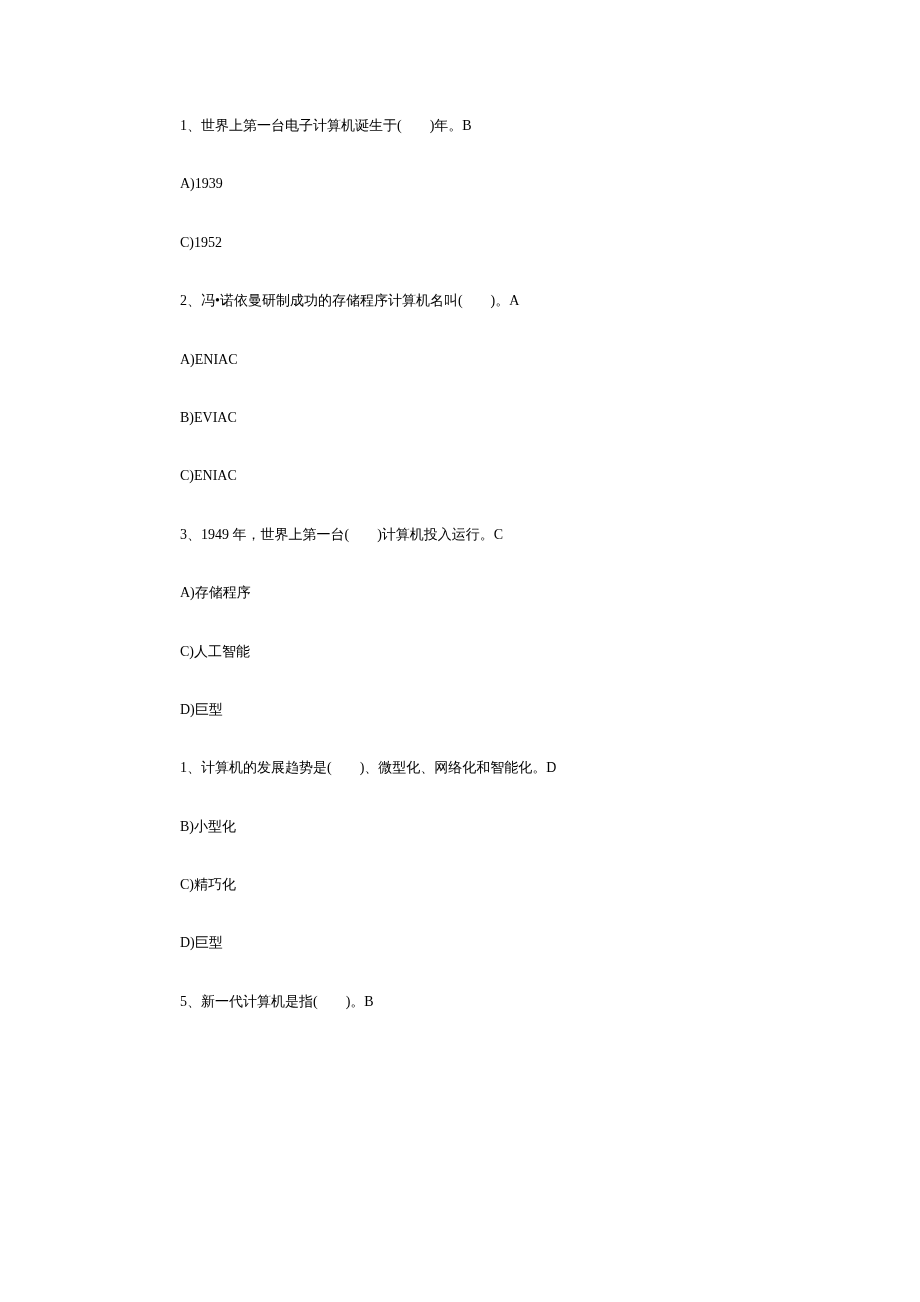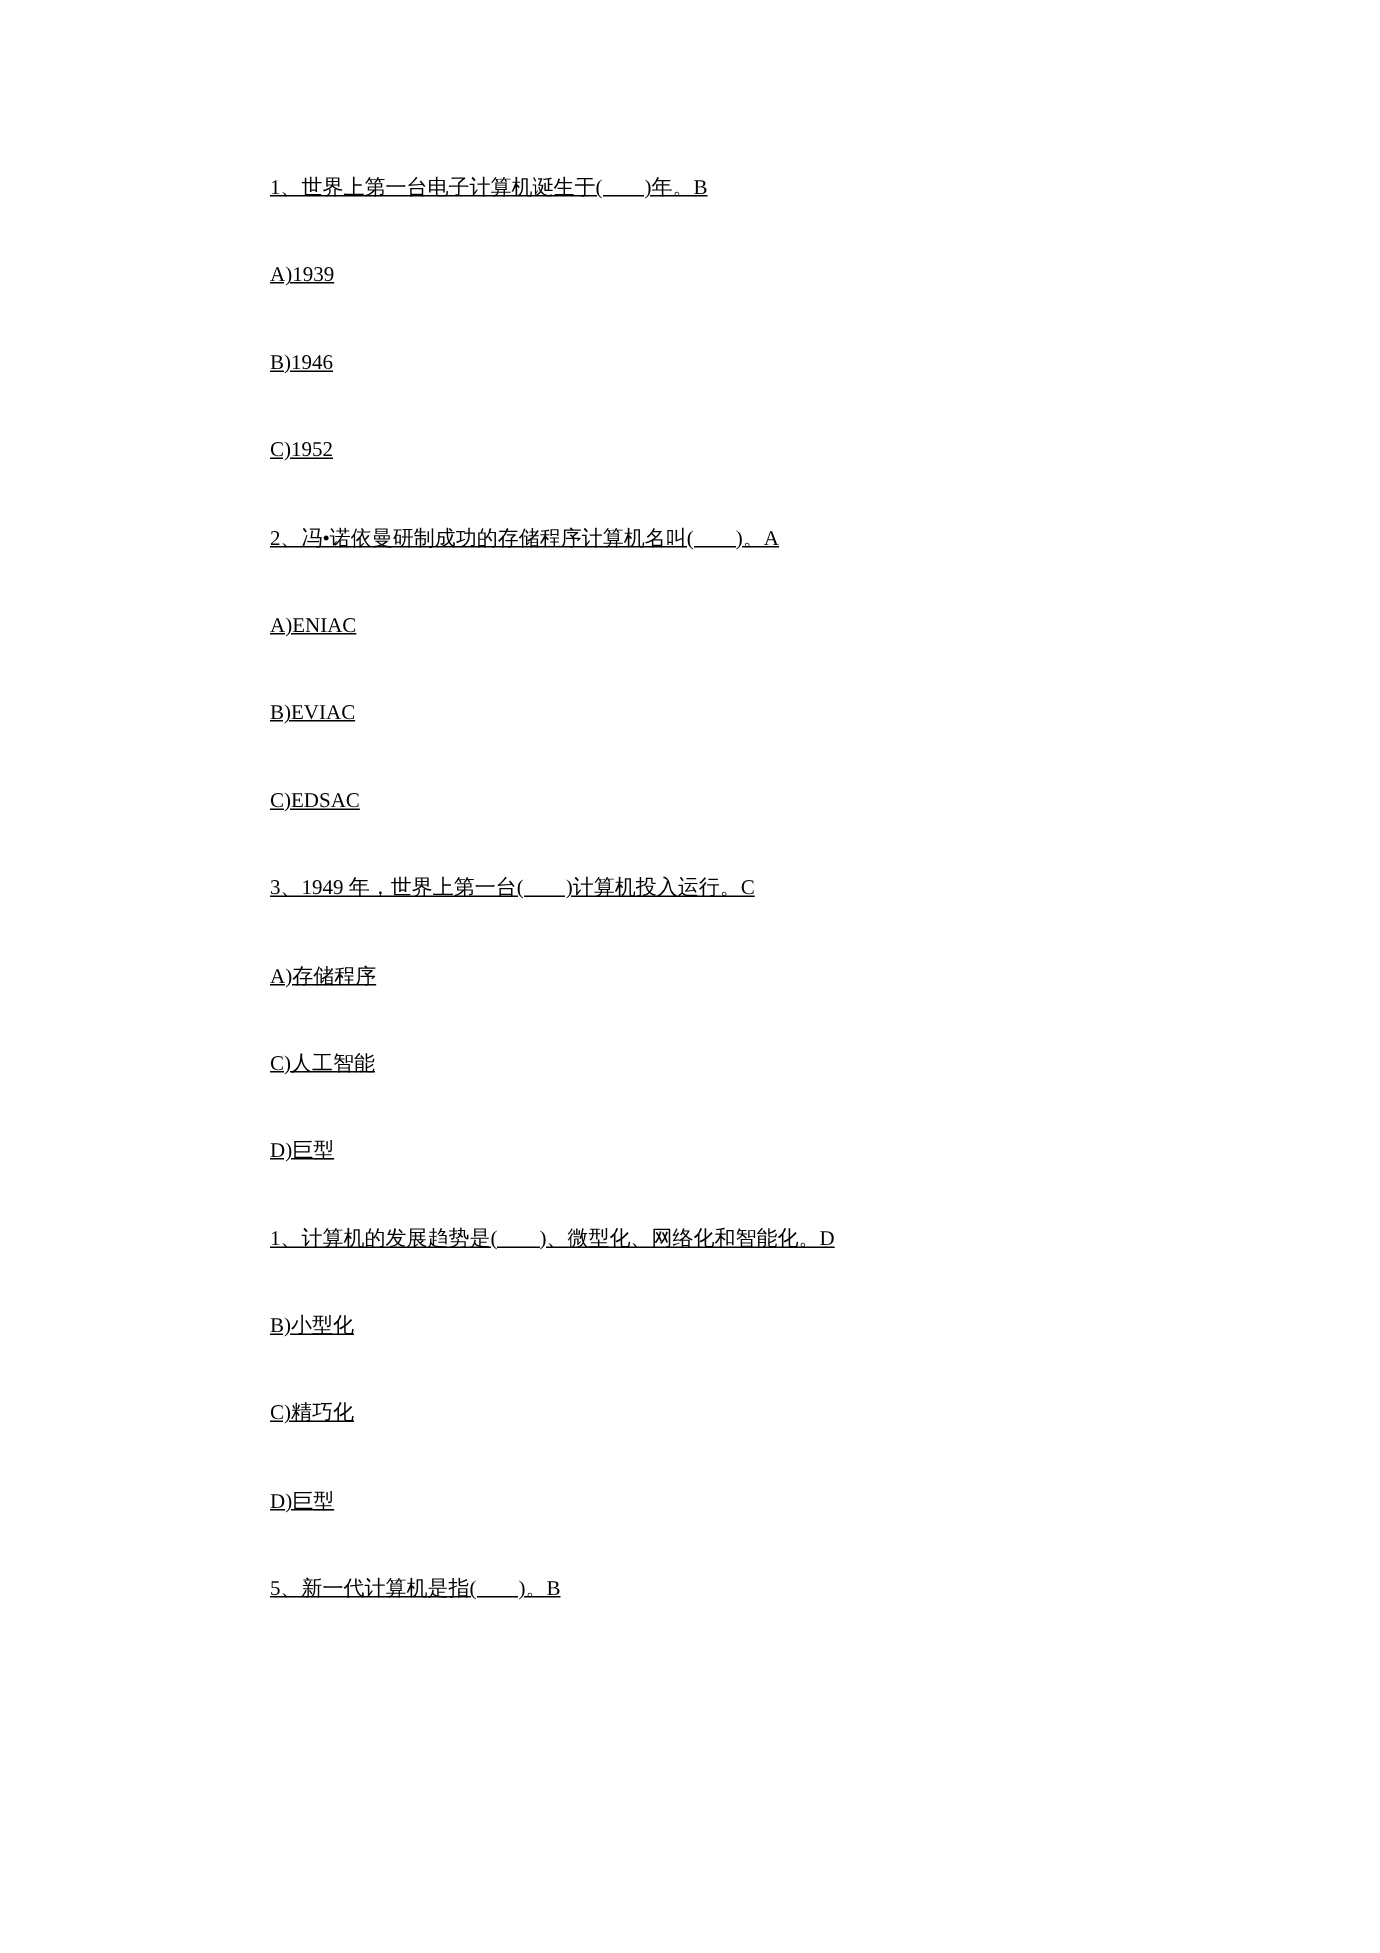--- a/index.html
+++ b/index.html
@@ -15,37 +15,35 @@
       font-size: 14px;
       color: #000000;
       line-height: 1.6;
     }
     .content {
       padding: 115px 180px 60px 180px;
     }
     .line {
       margin-bottom: 36px;
       white-space: nowrap;
-      text-decoration: underline;
     }
   </style>
 </head>
 <body>
 
 <div class="content">
 
   <div class="line">1、世界上第一台电子计算机诞生于(　　)年。B</div>
   <div class="line">A)1939</div>
-  <div class="line">B)1946</div>
   <div class="line">C)1952</div>
 
   <div class="line">2、冯•诺依曼研制成功的存储程序计算机名叫(　　)。A</div>
   <div class="line">A)ENIAC</div>
   <div class="line">B)EVIAC</div>
-  <div class="line">C)EDSAC</div>
+  <div class="line">C)ENIAC</div>
 
   <div class="line">3、1949 年，世界上第一台(　　)计算机投入运行。C</div>
   <div class="line">A)存储程序</div>
   <div class="line">C)人工智能</div>
   <div class="line">D)巨型</div>
 
   <div class="line">1、计算机的发展趋势是(　　)、微型化、网络化和智能化。D</div>
   <div class="line">B)小型化</div>
   <div class="line">C)精巧化</div>
   <div class="line">D)巨型</div>

